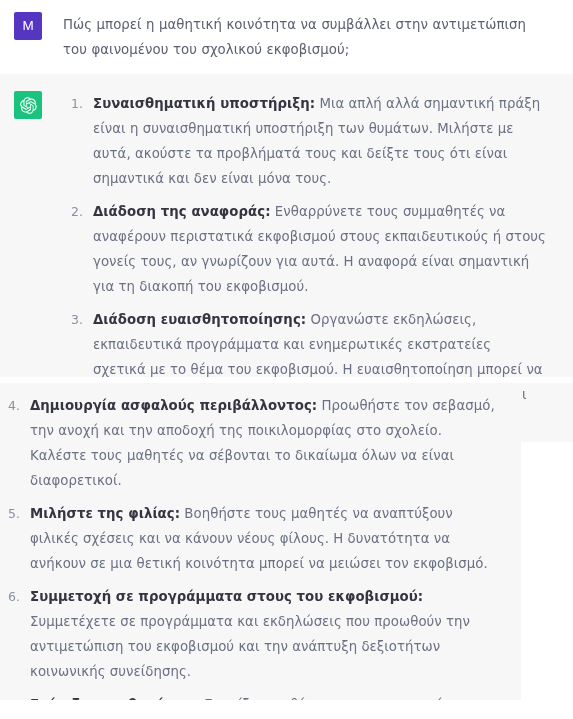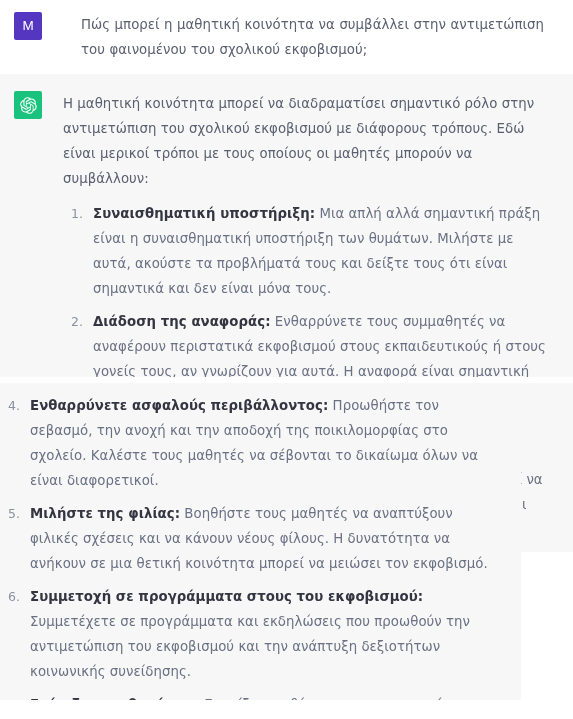--- a/index.html
+++ b/index.html
@@ -59,21 +59,20 @@
     background: #ffffff;
     padding: 12px 0 12px 0;
   }
   #user-turn .msg-inner { padding-left: 14px; }
   .user-text {
     font-size: 13.3px;
     line-height: 25px;
     color: #5a6070;
     letter-spacing: 0.05px;
     word-spacing: 0.2px;
-    margin-left: 18px;
   }
 
   
   #assistant-turn {
     background: #f7f7f8;
     padding: 17px 0 10px 0;
   }
   #assistant-turn .msg-inner { padding-left: 14px; }
 
   .assistant-text {
@@ -153,21 +152,20 @@
 
 <div class="msg" id="assistant-turn">
   <div class="msg-inner">
     <div class="avatar avatar-assistant">
       <svg width="17" height="17" viewBox="0 0 41 41" fill="none" xmlns="http://www.w3.org/2000/svg" aria-hidden="true">
         <path fill="#ffffff" d="M37.532 16.87a9.96 9.96 0 0 0-.856-8.184 10.08 10.08 0 0 0-10.855-4.835A9.96 9.96 0 0 0 18.306.5a10.08 10.08 0 0 0-9.614 6.977 9.97 9.97 0 0 0-6.664 4.834 10.08 10.08 0 0 0 1.24 11.817 9.95 9.95 0 0 0 .856 8.185 10.08 10.08 0 0 0 10.855 4.835 9.94 9.94 0 0 0 7.516 3.35 10.08 10.08 0 0 0 9.617-6.981 9.97 9.97 0 0 0 6.663-4.834 10.08 10.08 0 0 0-1.243-11.813M22.498 37.886a7.5 7.5 0 0 1-4.799-1.735l.237-.134 7.97-4.6a1.3 1.3 0 0 0 .655-1.135v-11.23l3.37 1.945a.12.12 0 0 1 .65.092v9.299a7.507 7.507 0 0 1-7.498 7.498M6.392 31.006a7.47 7.47 0 0 1-.894-5.023l.237.142 7.977 4.6a1.29 1.29 0 0 0 1.302 0l9.737-5.614v3.89a.12.12 0 0 1-.48.098l-8.063 4.649a7.505 7.505 0 0 1-10.248-2.742M4.297 13.62A7.5 7.5 0 0 1 8.22 10.333v9.46a1.29 1.29 0 0 0 .645 1.127l9.692 5.59-3.37 1.947a.12.12 0 0 1-.114 0l-8.065-4.655a7.504 7.504 0 0 1-2.71-10.244zm27.658 6.437-9.74-5.64 3.37-1.939a.12.12 0 0 1 .113 0l8.067 4.652a7.498 7.498 0 0 1-1.16 13.528v-9.459a1.27 1.27 0 0 0-.65-1.142m3.355-5.05-.235-.143-7.961-4.638a1.3 1.3 0 0 0-1.308 0l-9.733 5.614v-3.89a.12.12 0 0 1 .046-.098l8.064-4.643a7.497 7.497 0 0 1 11.127 7.76zm-21.1 6.939-3.37-1.944a.12.12 0 0 1-.065-.093v-9.3a7.497 7.497 0 0 1 12.293-5.756l-.236.134-7.965 4.6a1.3 1.3 0 0 0-.656 1.136zm1.83-3.943 4.338-2.501 4.342 2.5v5l-4.342 2.5-4.341-2.5z"></path>
       </svg>
     </div>
     <div class="body-col">
       <div class="assistant-text">
-        <p>Η μαθητική κοινότητα μπορεί να διαδραματίσει σημαντικό ρόλο στην αντιμετώπιση του σχολικού εκφοβισμού με διάφορους τρόπους. Εδώ είναι μερικοί τρόποι με τους οποίους οι μαθητές μπορούν να συμβάλλουν:</p>
         <ol class="steps">
           <li>
             <span class="li-title">Συναισθηματική υποστήριξη:</span><span class="li-rest"> Μια απλή αλλά σημαντική πράξη είναι η συναισθηματική υποστήριξη των θυμάτων. Μιλήστε με αυτά, ακούστε τα προβλήματά τους και δείξτε τους ότι είναι σημαντικά και δεν είναι μόνα τους.</span>
           </li>
           <li>
             <span class="li-title">Διάδοση της αναφοράς:</span><span class="li-rest"> Ενθαρρύνετε τους συμμαθητές να αναφέρουν περιστατικά εκφοβισμού στους εκπαιδευτικούς ή στους γονείς τους, αν γνωρίζουν για αυτά. Η αναφορά είναι σημαντική για τη διακοπή του εκφοβισμού.</span>
           </li>
           <li>
             <span class="li-title">Διάδοση ευαισθητοποίησης:</span><span class="li-rest"> Οργανώστε εκδηλώσεις, εκπαιδευτικά προγράμματα και ενημερωτικές εκστρατείες σχετικά με το θέμα του εκφοβισμού. Η ευαισθητοποίηση μπορεί να βοηθήσει στη δημιουργία ενός περιβάλλοντος που αντιστέκεται στον εκφοβισμό.</span>
           </li>
@@ -176,21 +174,21 @@
     </div>
   </div>
 </div>
 
 <div id="panel-gap"></div>
 
 <div id="continuation">
   <div class="assistant-text">
     <ol class="steps" start="4">
       <li>
-        <span class="li-title">Ενθαρρύνετε ασφαλούς περιβάλλοντος:</span><span class="li-rest"> Προωθήστε τον σεβασμό, την ανοχή και την αποδοχή της ποικιλομορφίας στο σχολείο. Καλέστε τους μαθητές να σέβονται το δικαίωμα όλων να είναι διαφορετικοί.</span>
+        <span class="li-title">Δημιουργία ασφαλούς περιβάλλοντος:</span><span class="li-rest"> Προωθήστε τον σεβασμό, την ανοχή και την αποδοχή της ποικιλομορφίας στο σχολείο. Καλέστε τους μαθητές να σέβονται το δικαίωμα όλων να είναι διαφορετικοί.</span>
       </li>
       <li>
         <span class="li-title">Μιλήστε της φιλίας:</span><span class="li-rest"> Βοηθήστε τους μαθητές να αναπτύξουν φιλικές σχέσεις και να κάνουν νέους φίλους. Η δυνατότητα να ανήκουν σε μια θετική κοινότητα μπορεί να μειώσει τον εκφοβισμό.</span>
       </li>
       <li>
         <span class="li-title">Συμμετοχή σε προγράμματα στους του εκφοβισμού:</span><span class="li-rest"> Συμμετέχετε σε προγράμματα και εκδηλώσεις που προωθούν την αντιμετώπιση του εκφοβισμού και την ανάπτυξη δεξιοτήτων κοινωνικής συνείδησης.</span>
       </li>
       <li>
         <span class="li-title">Στήριξη των θυμάτων:</span><span class="li-rest"> Στηρίξτε τα θύματα να αντιμετωπίσουν την κατάσταση με την καθοδήγησή σας και τη συντροφικότητά σας.</span>
       </li>

